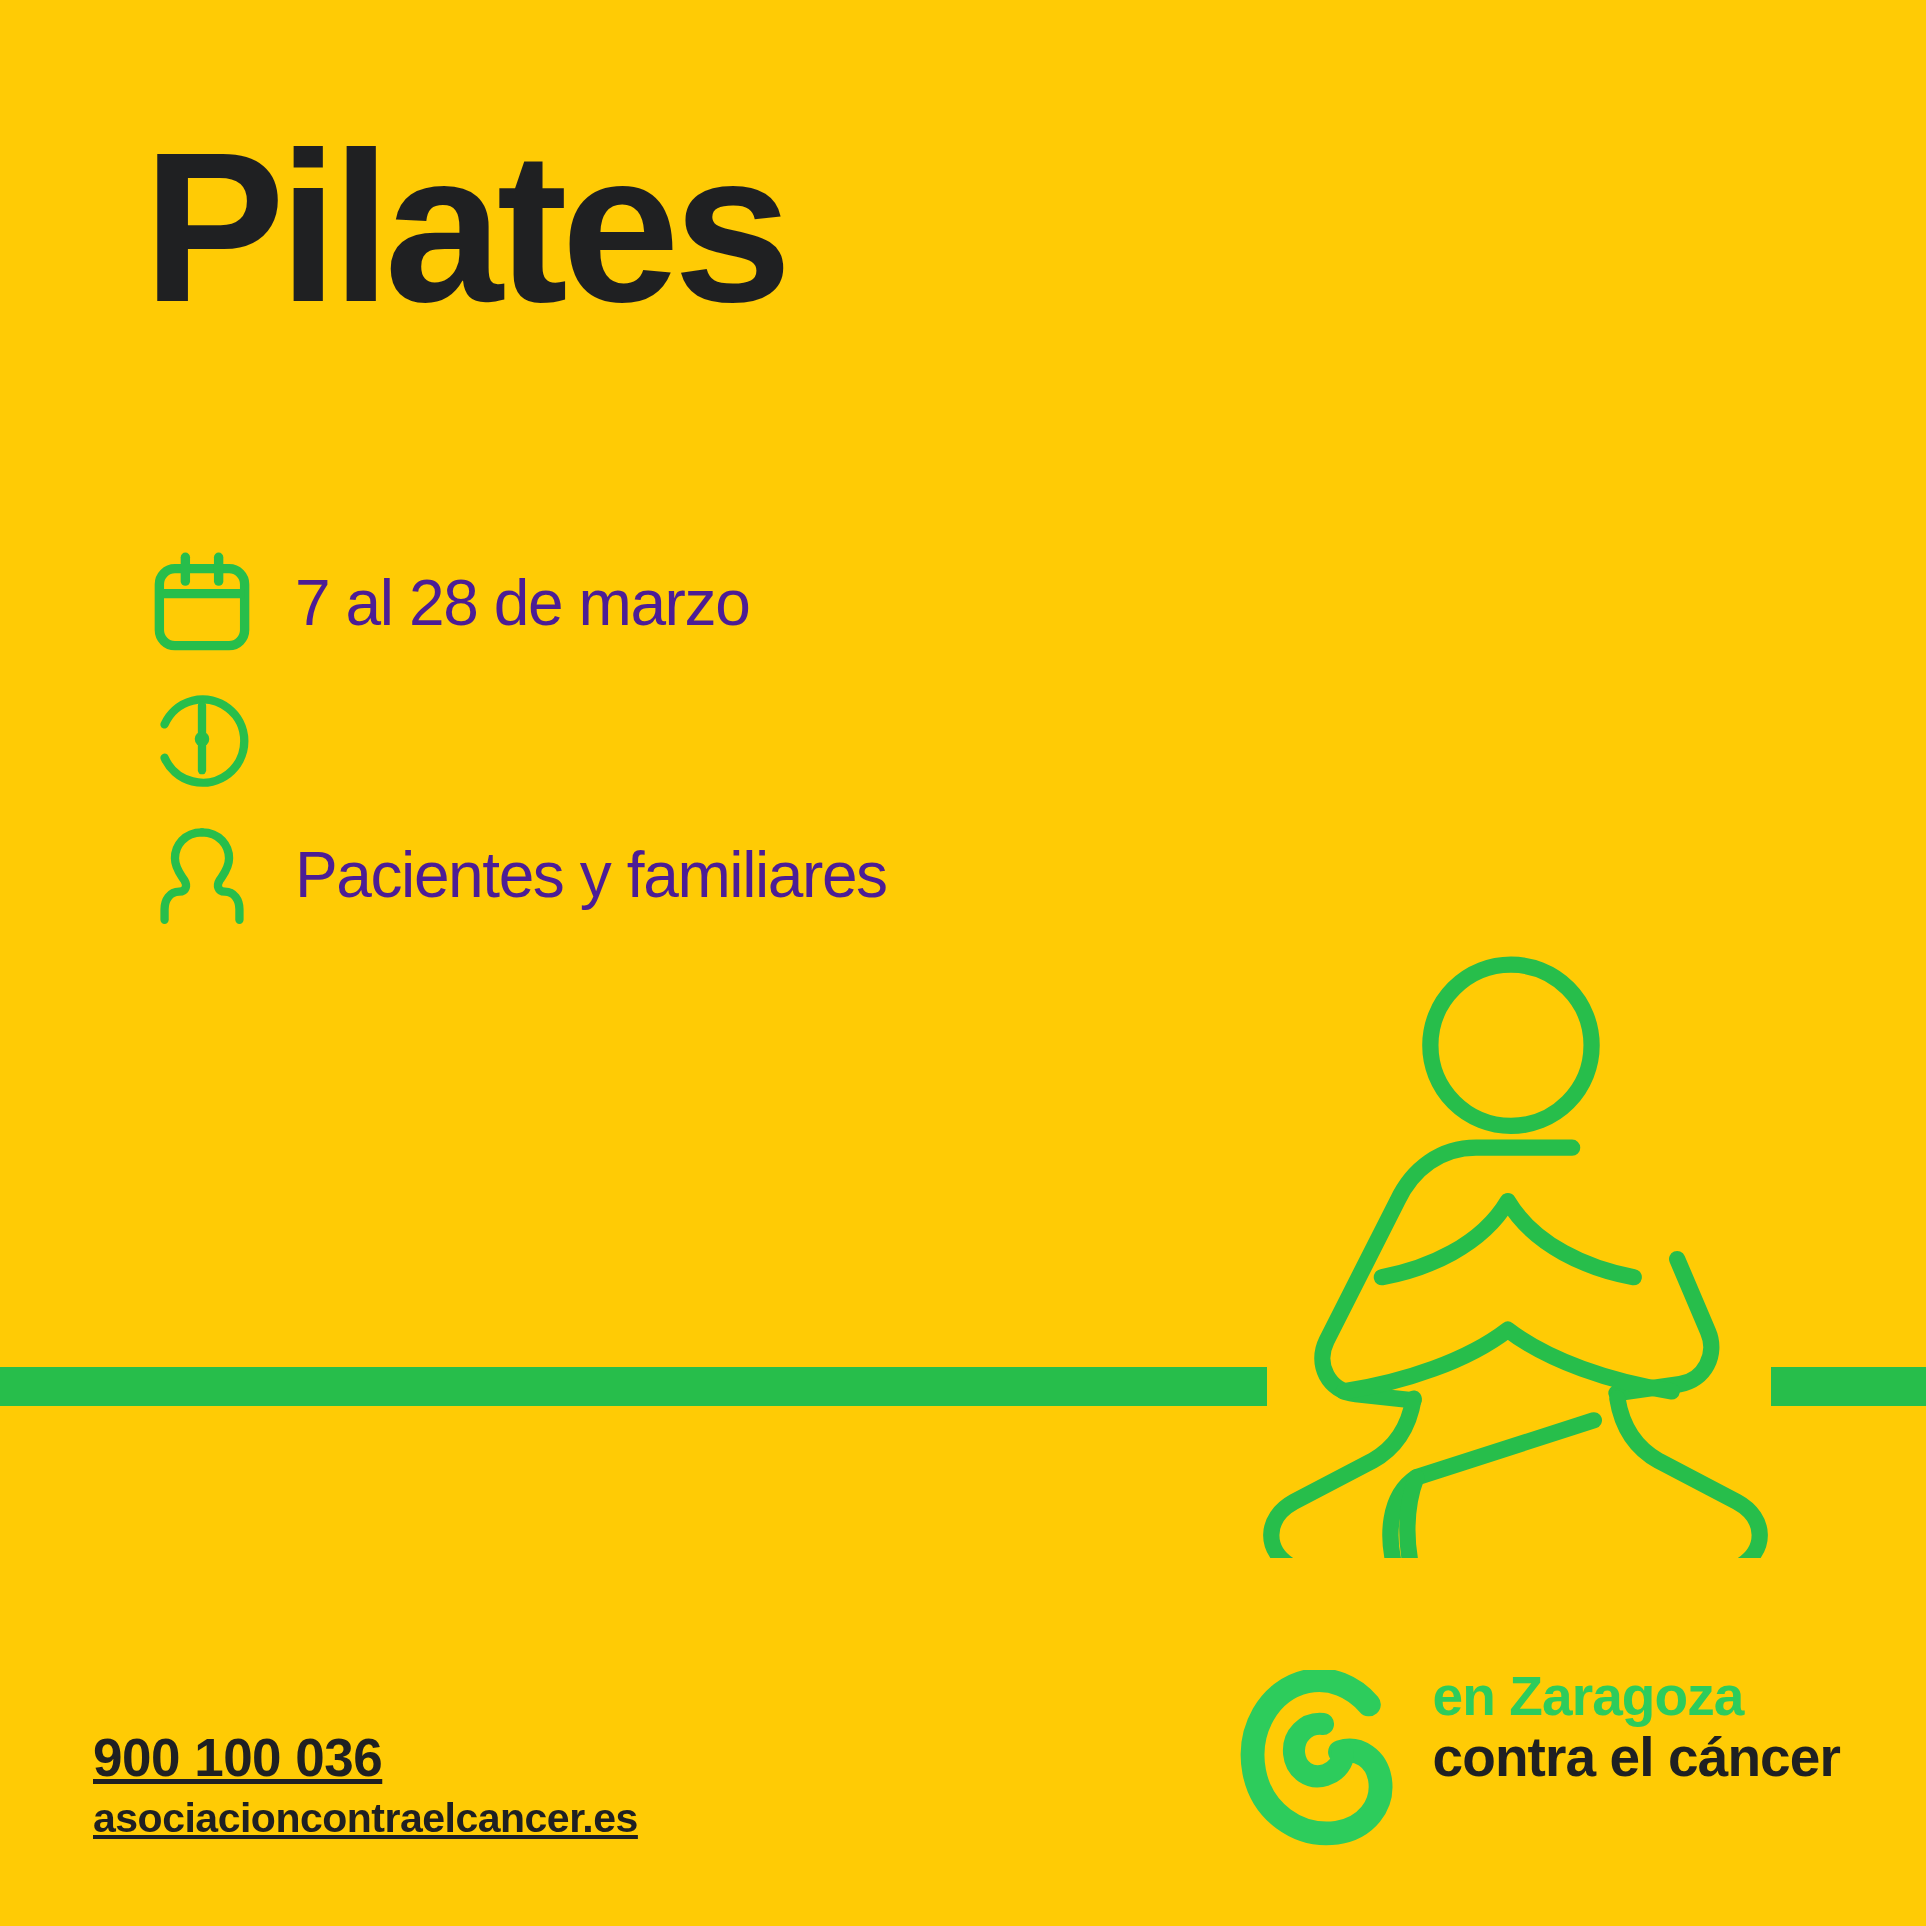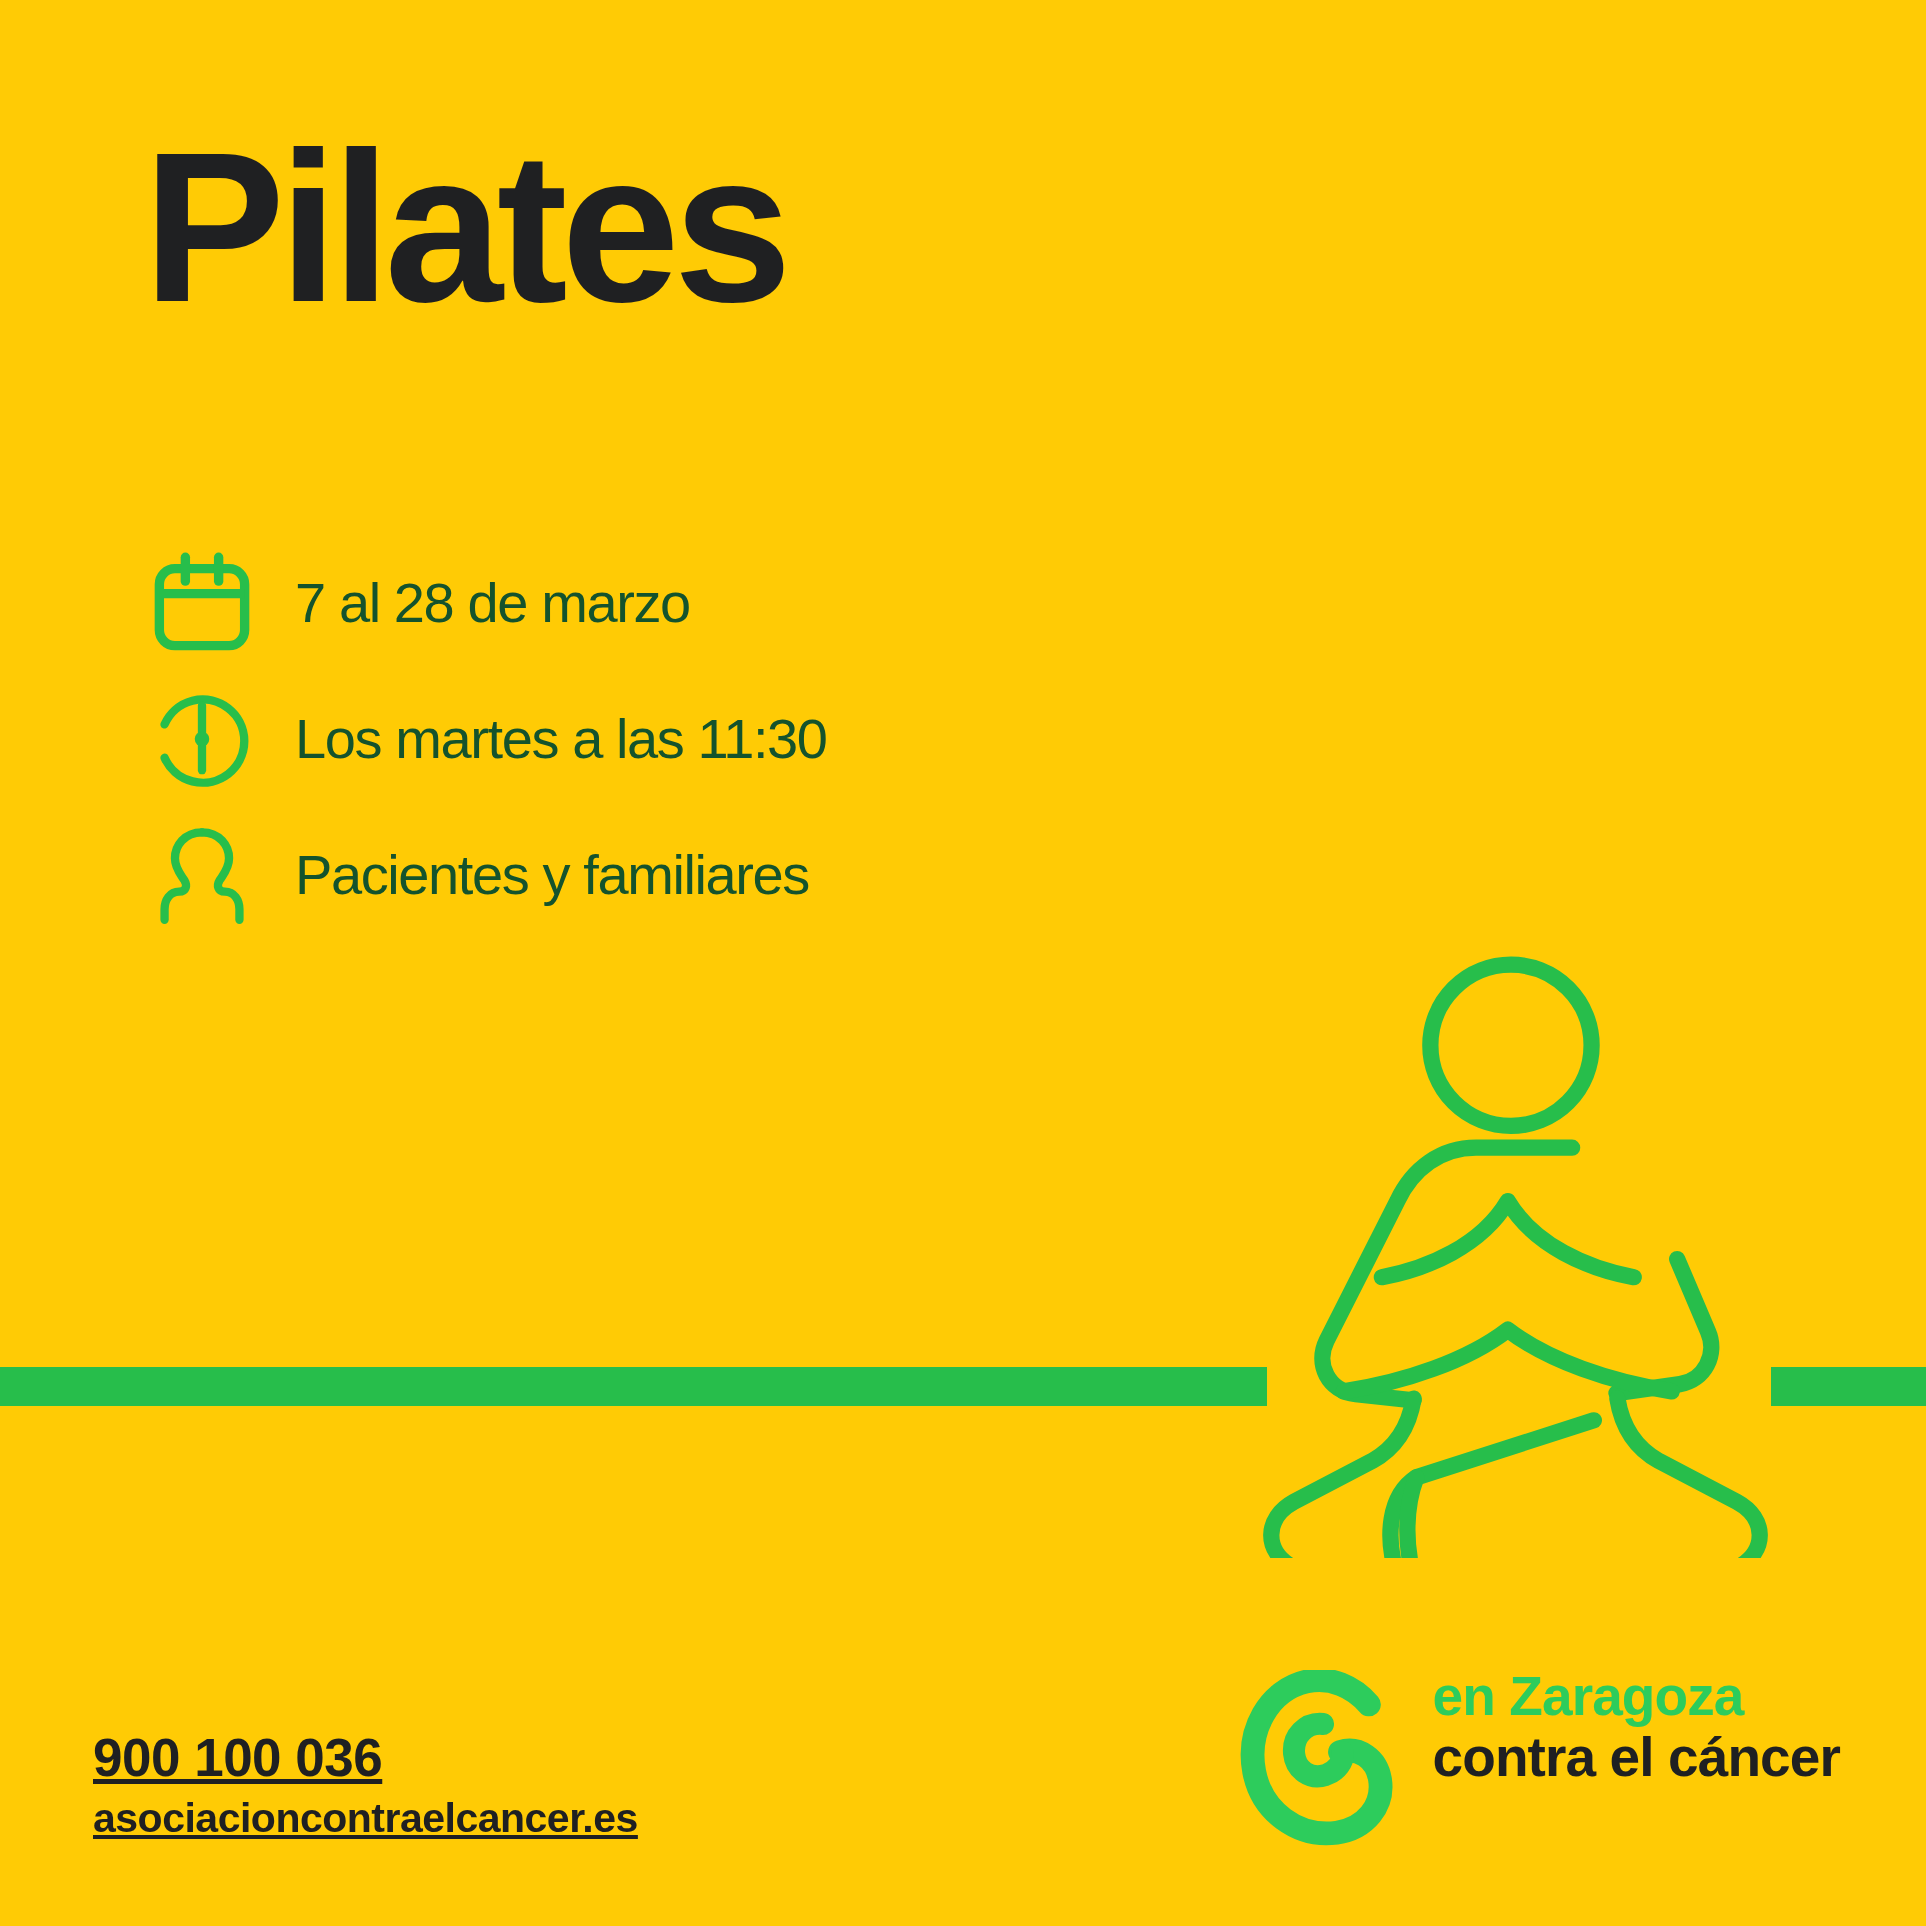--- a/index.html
+++ b/index.html
@@ -43,25 +43,25 @@
   }
   .info-icon {
     width: 104px;
     height: 104px;
     flex: 0 0 104px;
     display: block;
   }
   .info-icon svg { display: block; width: 100%; height: 100%; }
   .info-text {
     margin-left: 41px;
-    font-size: 56px;
+    font-size: 64px;
     line-height: 1;
     font-weight: 400;
     letter-spacing: -1.4px;
-    color: #14532d;
+    color: #4c1d95;
     white-space: nowrap;
   }
 
   
   .band {
     position: absolute;
     top: 1367px;
     height: 39px;
     background: #27BE4B;
   }
@@ -153,21 +153,20 @@
     </div>
 
     <div class="info-row">
       <span class="info-icon">
         <svg viewBox="0 0 100 100" fill="none" xmlns="http://www.w3.org/2000/svg">
           <path d="M14 68 A40 40 0 1 0 14 36" stroke="#27BE4B" stroke-width="8" stroke-linecap="round"></path>
           <line x1="50" y1="18" x2="50" y2="80" stroke="#27BE4B" stroke-width="8" stroke-linecap="round"></line>
           <circle cx="50" cy="50" r="7" fill="#27BE4B"></circle>
         </svg>
       </span>
-      <span class="info-text">Los martes a las 11:30</span>
     </div>
 
     <div class="info-row">
       <span class="info-icon">
         <svg viewBox="0 0 100 100" fill="none" xmlns="http://www.w3.org/2000/svg">
           <path d="M50 9
                    C33 9 24 22 24 34
                    C24 44 30 50 33 55
                    C36 60 35 66 28 66
                    C19 66 14 74 14 83

